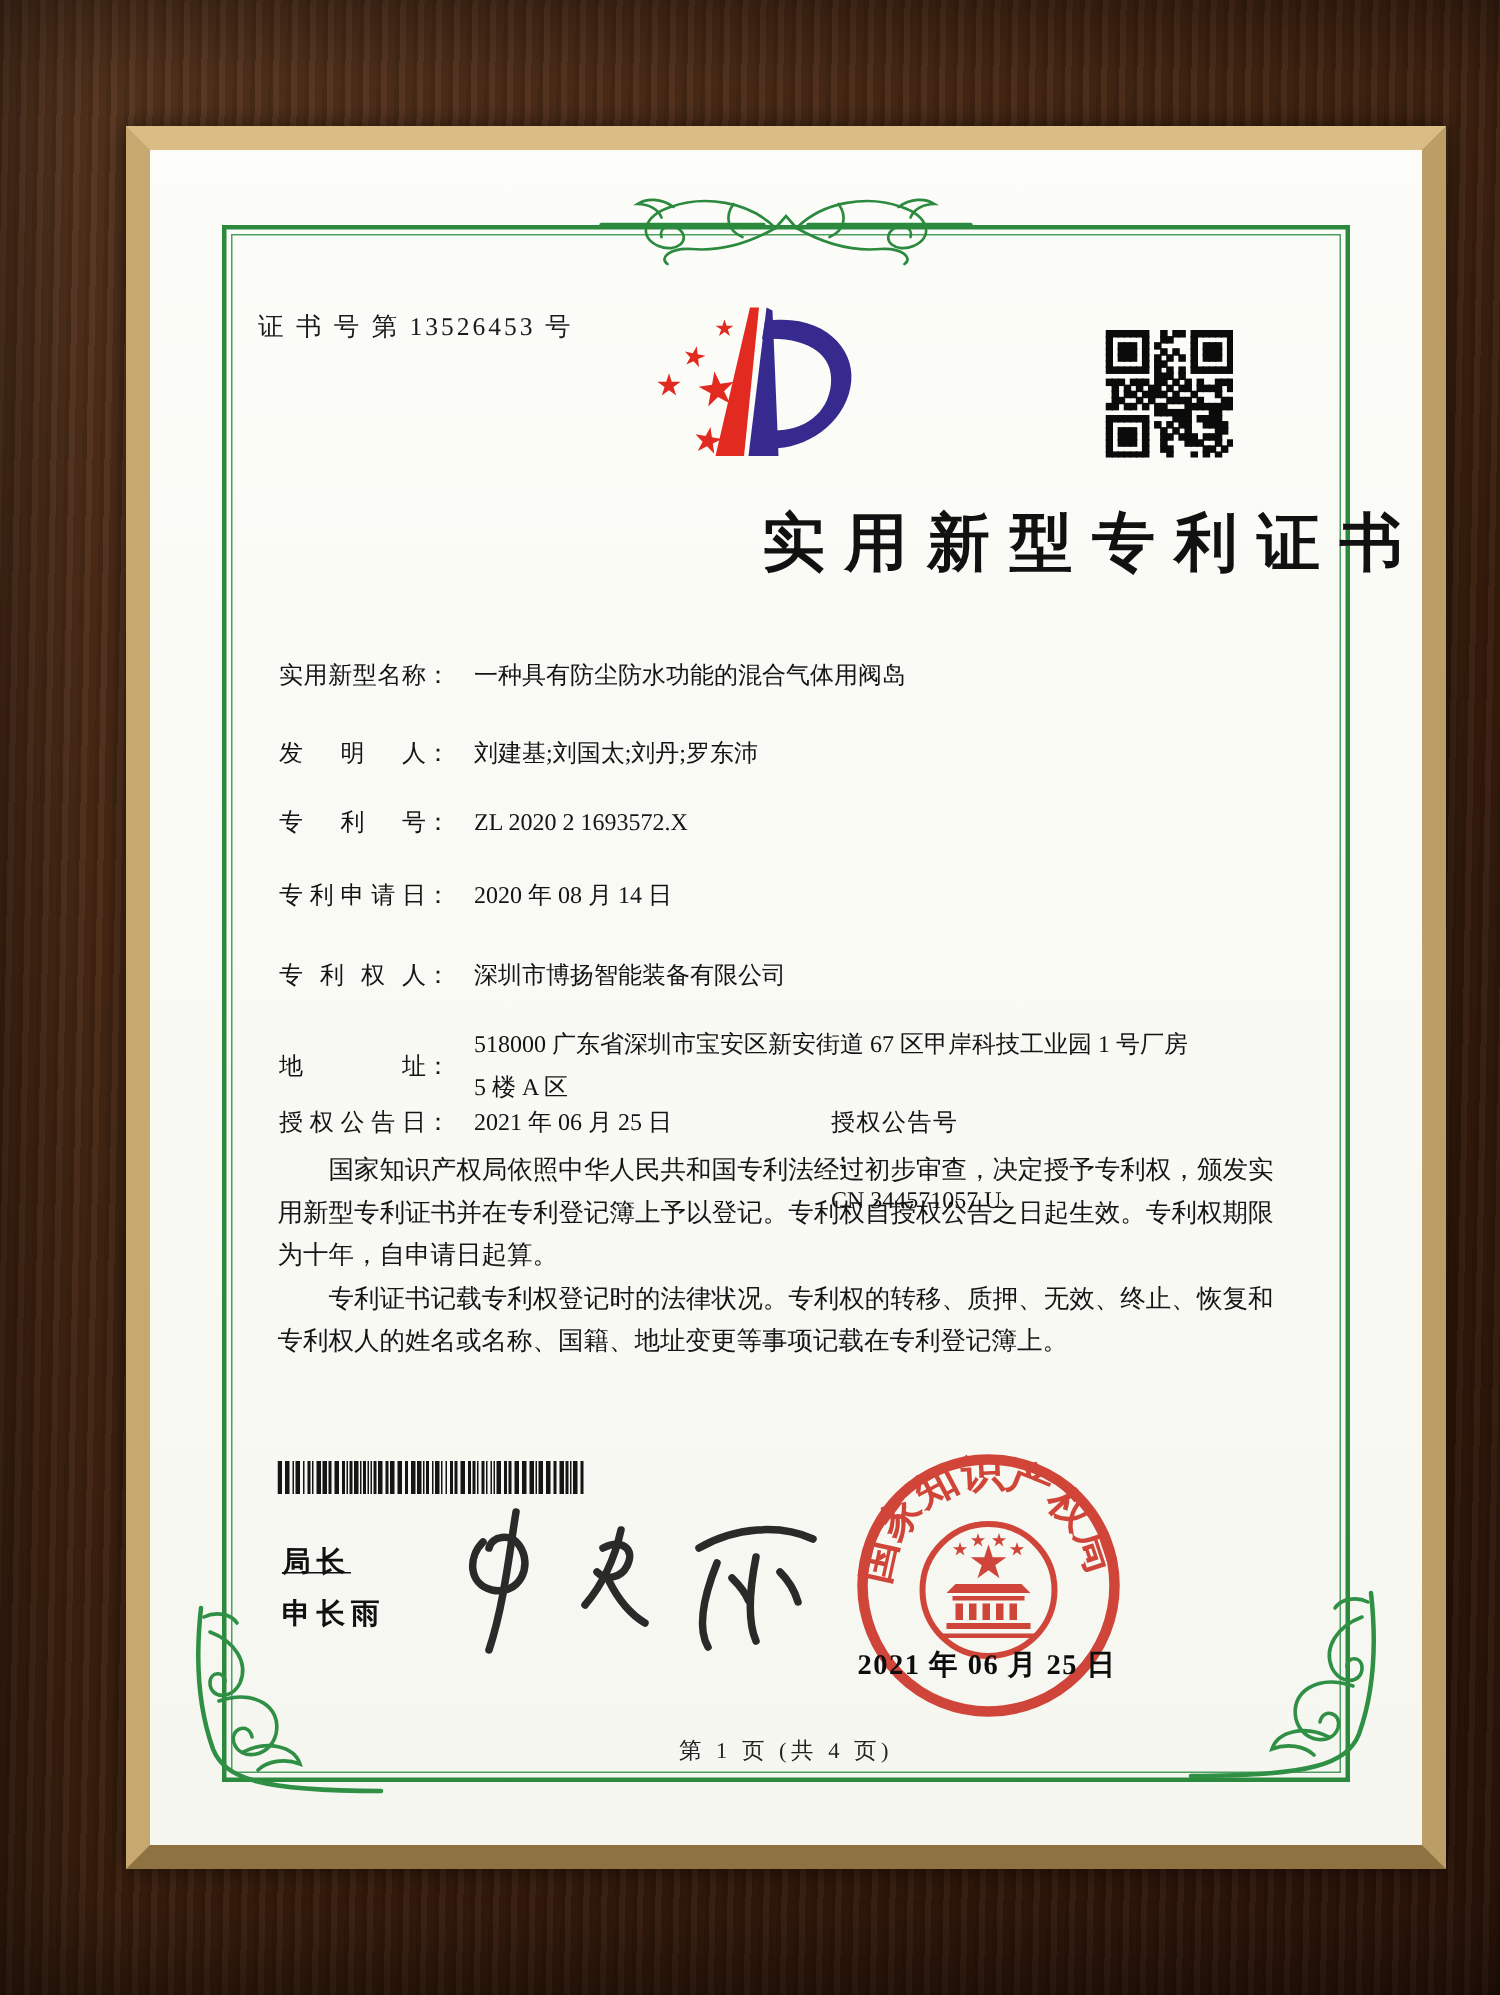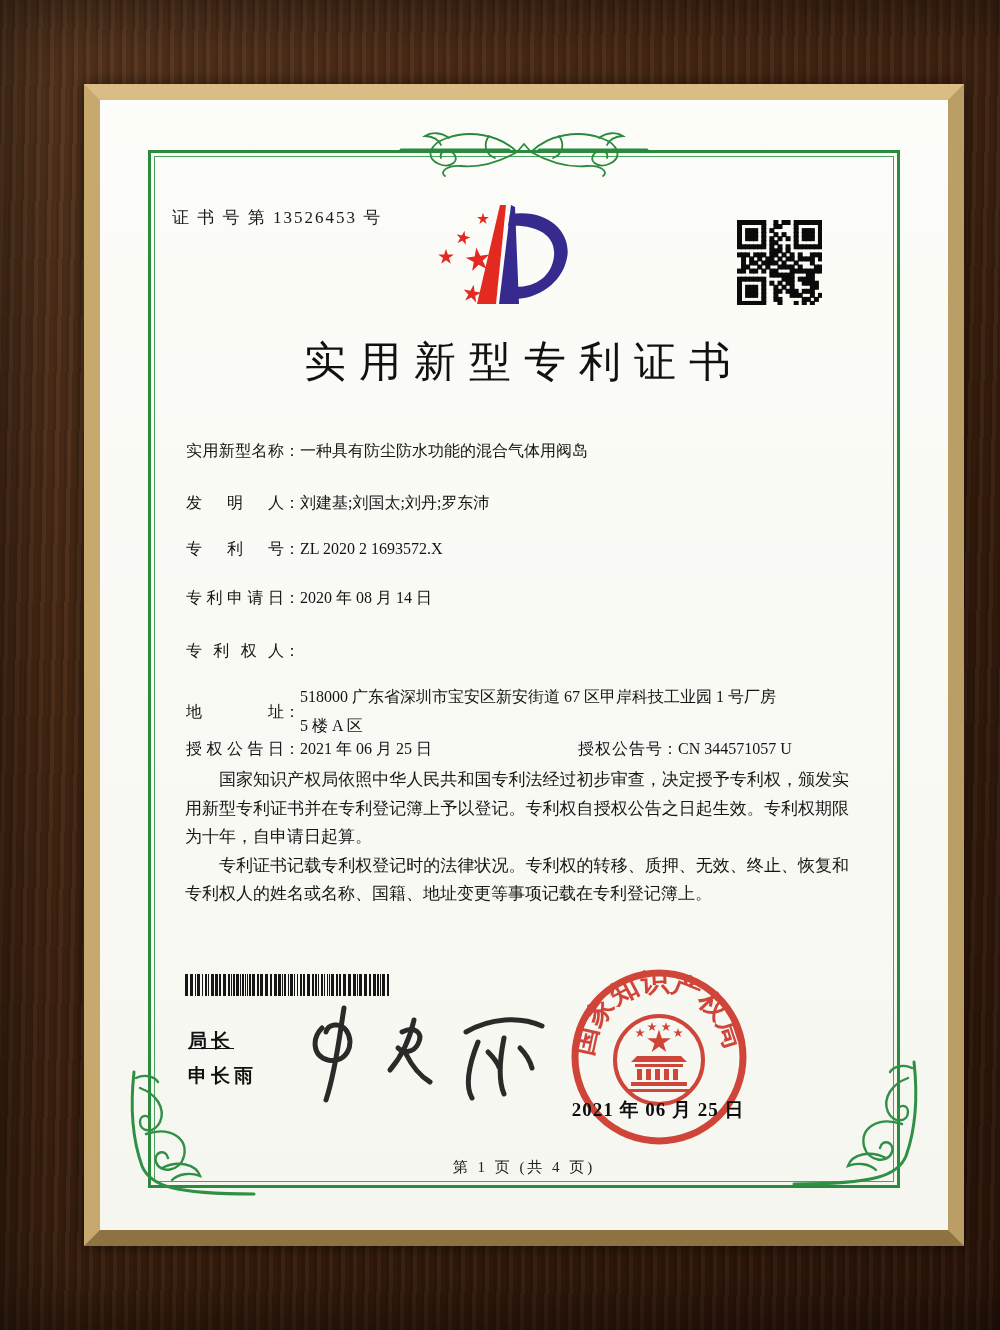--- a/index.html
+++ b/index.html
@@ -22,32 +22,32 @@
            border:3px solid #2b8a3e;}
   .gborder::after{content:"";position:absolute;inset:3px;border:1px solid #4d9f60;}
   .ornament-top{position:absolute;left:50%;top:26px;transform:translateX(-50%);}
   .flourish{position:absolute;}
   .flourish.bl{left:26px;top:968px;}
   .flourish.br{right:26px;top:958px;transform:scaleX(-1);}
   
   .certno{position:absolute;left:72px;top:106px;font-size:17px;letter-spacing:2px;color:#1a1a1a;}
   .logo{position:absolute;left:330px;top:100px;}
   .qr{position:absolute;left:637px;top:120px;}
-  .title{position:absolute;left:0;right:0;top:234px;text-align:center;
-         font-size:42px;font-weight:400;letter-spacing:13px;color:#111;}
+  .title{position:absolute;left:0;right:0;top:234px;text-align:right;
+         font-size:42px;font-weight:700;letter-spacing:13px;color:#111;}
   
   .fields{position:absolute;left:86px;top:0;width:676px;font-size:16px;color:#141414;}
   .frow{position:absolute;display:flex;align-items:center;line-height:26px;width:100%;}
   .frow .lb{display:inline-block;width:98px;text-align:justify;text-align-last:justify;flex:0 0 98px;}
   .frow .cl{flex:0 0 16px;}
-  .frow .vl{max-width:478px;}
+  .frow .vl{max-width:478px;margin-left:16px;}
   .r0{top:338px}.r1{top:390px}.r2{top:436px}.r3{top:485px}.r4{top:538px}
   .r5{top:582px;line-height:29px}
   .r6{top:636px}
-  .pair2{position:absolute;left:392px;top:0;display:flex;line-height:26px;}
+  .pair2{position:absolute;left:368px;top:0;display:flex;line-height:26px;flex-direction:column;}
   .pair2 .lb2{display:inline-block;width:84px;text-align:justify;text-align-last:justify;}
   
   .paras{position:absolute;left:85px;top:666px;width:664px;font-size:17px;
          line-height:28.5px;color:#161616;text-align:justify;}
   .paras p{margin:0;text-indent:2em;}
   
   .barcode{position:absolute;left:85px;top:874px;}
   .dtitle{position:absolute;left:88px;top:928px;font-size:19px;font-weight:600;letter-spacing:4px;color:#111;
           font-family:"Liberation Sans","DejaVu Sans",sans-serif;text-decoration:underline;}
   .dname{position:absolute;left:88px;top:963px;font-size:19px;font-weight:600;letter-spacing:4px;color:#111;
@@ -384,20 +384,21 @@
             <span class="vl">ZL 2020 2 1693572.X</span>
         </div>
         <div class="frow r3">
           <span class="lb">专利申请日</span>
             <span class="cl">：</span>
             <span class="vl">2020 年 08 月 14 日</span>
         </div>
         <div class="frow r4">
           <span class="lb">专利权人</span>
             <span class="cl">：</span>
+            <span class="vl">深圳市博扬智能装备有限公司</span>
         </div>
         <div class="frow r5">
           <span class="lb">地址</span>
             <span class="cl">：</span>
             <span class="vl">518000 广东省深圳市宝安区新安街道 67 区甲岸科技工业园 1 号厂房 5 楼 A 区</span>
         </div>
         <div class="frow r6">
           <span class="lb">授权公告日</span>
             <span class="cl">：</span>
             <span class="vl">2021 年 06 月 25 日</span>

